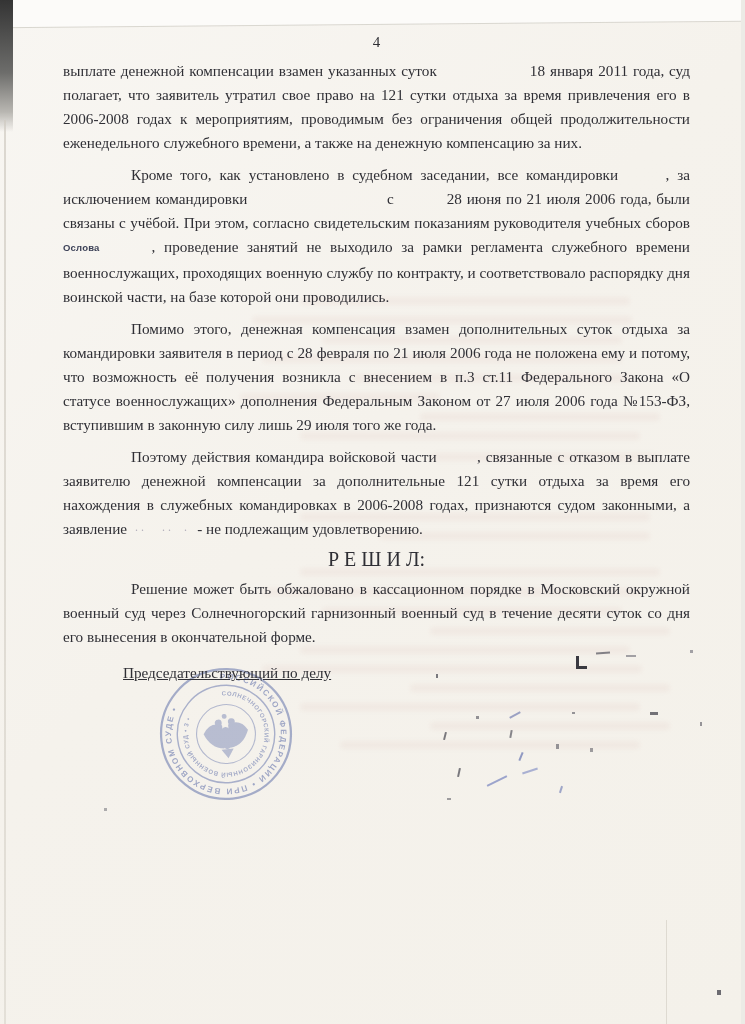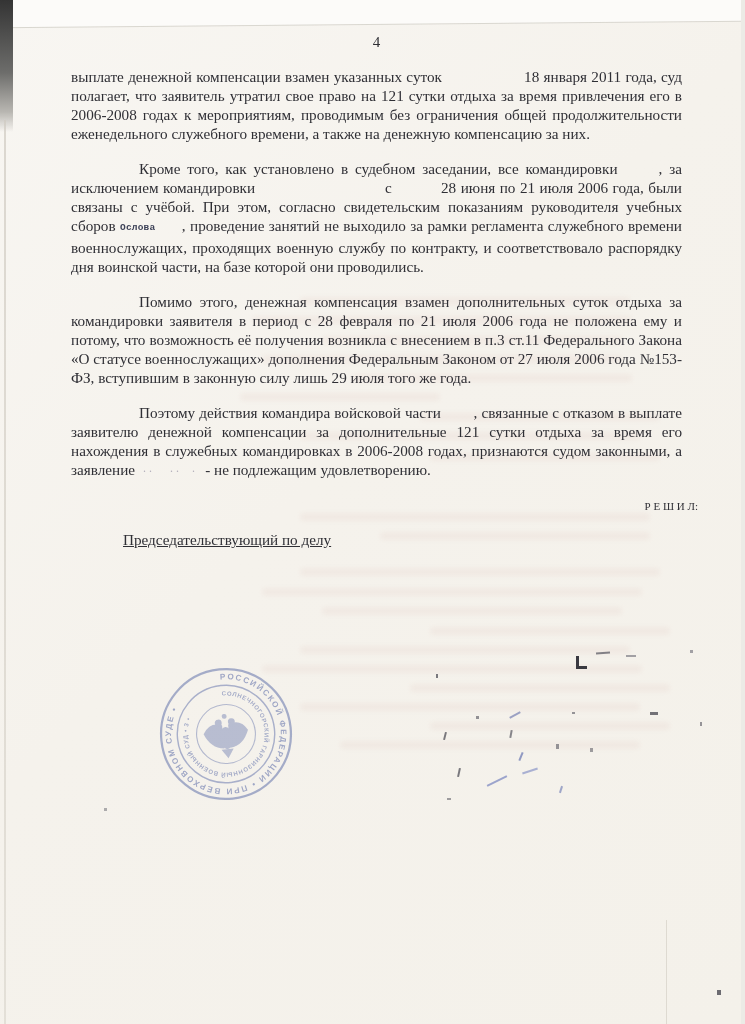--- a/index.html
+++ b/index.html
@@ -25,26 +25,26 @@
   
   .specks div{position:absolute;}
   .l-mark{left:576px;top:656px;width:8px;height:10px;
     border-left:3px solid #26262f;border-bottom:3px solid #26262f;opacity:.9;}
   
   .stamp{position:absolute;left:155px;top:663px;width:142px;height:142px;
     opacity:.88;mix-blend-mode:multiply;transform:rotate(-6deg);}
   
   .content{position:absolute;left:55px;top:34px;width:643px;}
   .pagenum{text-align:center;font-size:15px;margin:0 0 6px 0;}
-  .para{margin:16px;font-size:15.2px;line-height:19px;text-align:justify;}
+  .para{margin:8px;font-size:15.2px;line-height:24px;text-align:justify;}
   .ind{text-indent:68px;}
-  .insert{font-family:Liberation Mono, monospace;font-weight:700;
+  .insert{font-family:Liberation Sans, sans-serif;font-weight:700;
     font-size:9.5px;color:#3d4258;letter-spacing:.2px;position:relative;top:-1px;}
   .trace{color:#b4b0bc;letter-spacing:2px;font-size:12px;}
-  .resolved{margin:0;font-size:11px;line-height:19px;text-align:right;}
+  .resolved{margin:0;font-size:20px;line-height:19px;text-align:center;}
   .gap-above{margin-top:19px;}
   .sig{margin:0;font-size:15.2px;line-height:19px;white-space:pre-line;text-decoration:underline;}
   .sig-presiding{margin-top:14px;}
   .sig-verno{margin-top:37px;}
   .sig-secretary{margin-top:15px;}
 </style>
 </head>
 <body>
 
 <div class="page">
@@ -137,17 +137,18 @@
     <p class="para ind"><span>Кроме того, как установлено в судебном заседании, все командировки&nbsp;&nbsp;&nbsp;&nbsp;&nbsp;&nbsp;, за исключением командировки&nbsp;&nbsp;&nbsp;&nbsp;&nbsp;&nbsp;&nbsp;&nbsp;&nbsp;&nbsp;&nbsp;&nbsp;&nbsp;&nbsp;&nbsp;&nbsp;&nbsp;&nbsp;&nbsp;&nbsp;&nbsp;&nbsp;&nbsp;&nbsp;&nbsp;&nbsp;&nbsp;&nbsp; с&nbsp;&nbsp;&nbsp;&nbsp;&nbsp;&nbsp;&nbsp;&nbsp;&nbsp;&nbsp; 28 июня по 21 июля 2006 года, были связаны с учёбой.  При этом, согласно свидетельским показаниям руководителя учебных сборов </span><span class="insert">Ослова</span><span>&nbsp;&nbsp;&nbsp;&nbsp;&nbsp;&nbsp;, проведение занятий не выходило за рамки регламента служебного времени военнослужащих, проходящих военную службу по контракту, и соответствовало распорядку дня воинской части, на базе которой они проводились.</span></p>
 
     <p class="para ind">Помимо этого, денежная компенсация взамен дополнительных суток отдыха за командировки заявителя в период с 28 февраля по 21 июля 2006 года не положена ему и потому, что возможность её получения возникла с внесением в п.3 ст.11 Федерального Закона «О статусе военнослужащих» дополнения Федеральным Законом от 27 июля 2006 года №153-ФЗ, вступившим в законную силу лишь 29 июля того же года.</p>
 
     <p class="para ind"><span>Поэтому действия командира войсковой части&nbsp;&nbsp;&nbsp;&nbsp;&nbsp;&nbsp;&nbsp;&nbsp;, связанные с отказом в выплате заявителю денежной компенсации за дополнительные 121 сутки отдыха за время его нахождения в служебных командировках в 2006-2008 годах, признаются судом законными, а заявление&nbsp;&nbsp;</span><span class="trace">·· &nbsp; ·· &nbsp;·</span><span>&nbsp; - не подлежащим удовлетворению.</span></p>
 
 
     <div class="resolved">Р Е Ш И Л:</div>
 
 
+    <p class="para ind">Решение может быть обжаловано в кассационном порядке в Московский окружной военный суд через Солнечногорский гарнизонный военный суд в течение десяти суток со дня его вынесения в окончательной форме.</p>
 
     <p class="sig sig-presiding ind">Председательствующий по делу</p>
   </div>
 
 </div>
 
 </body></html>

